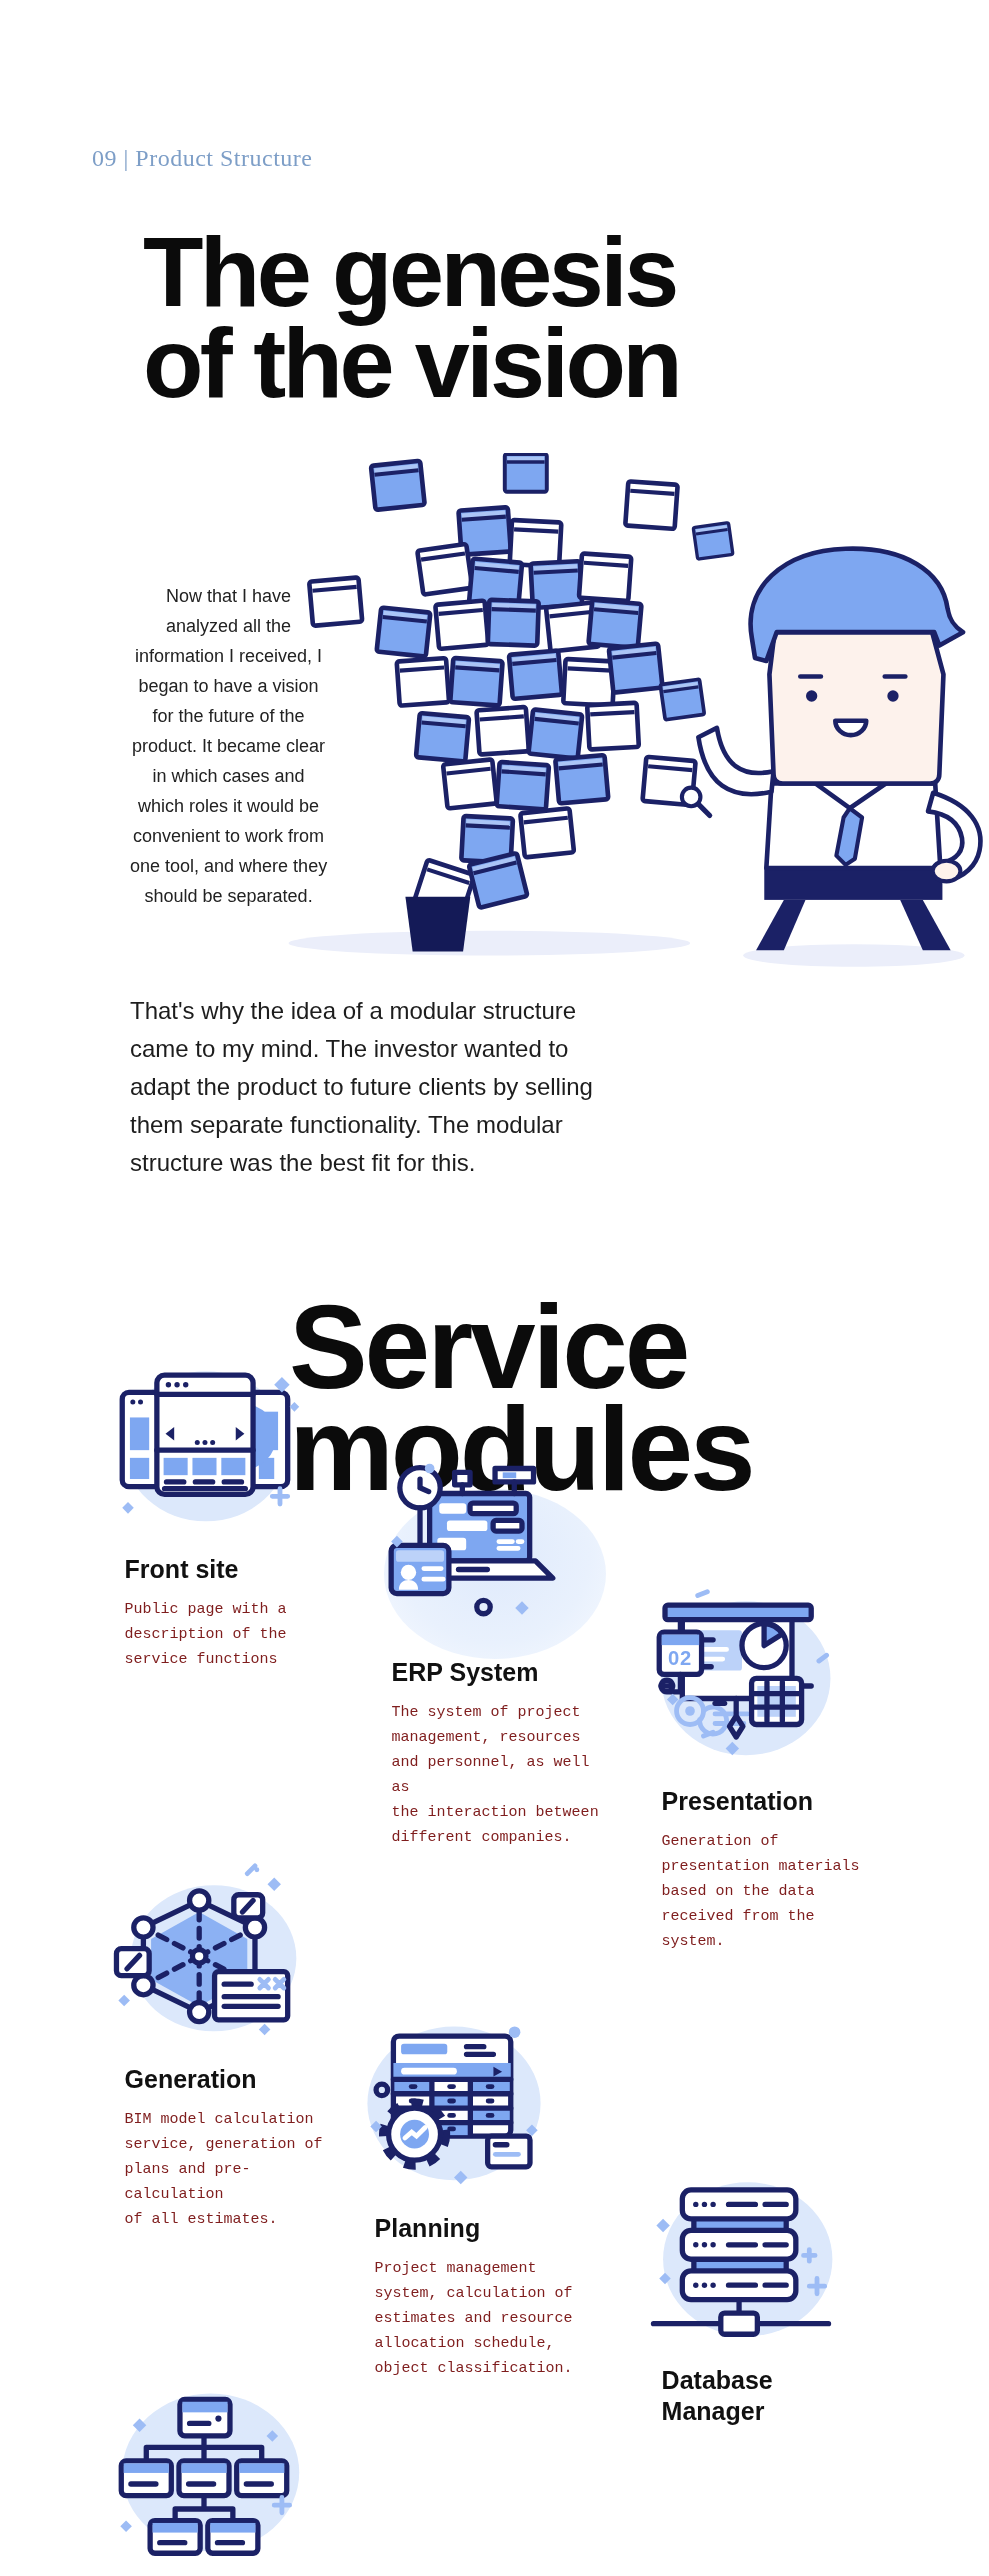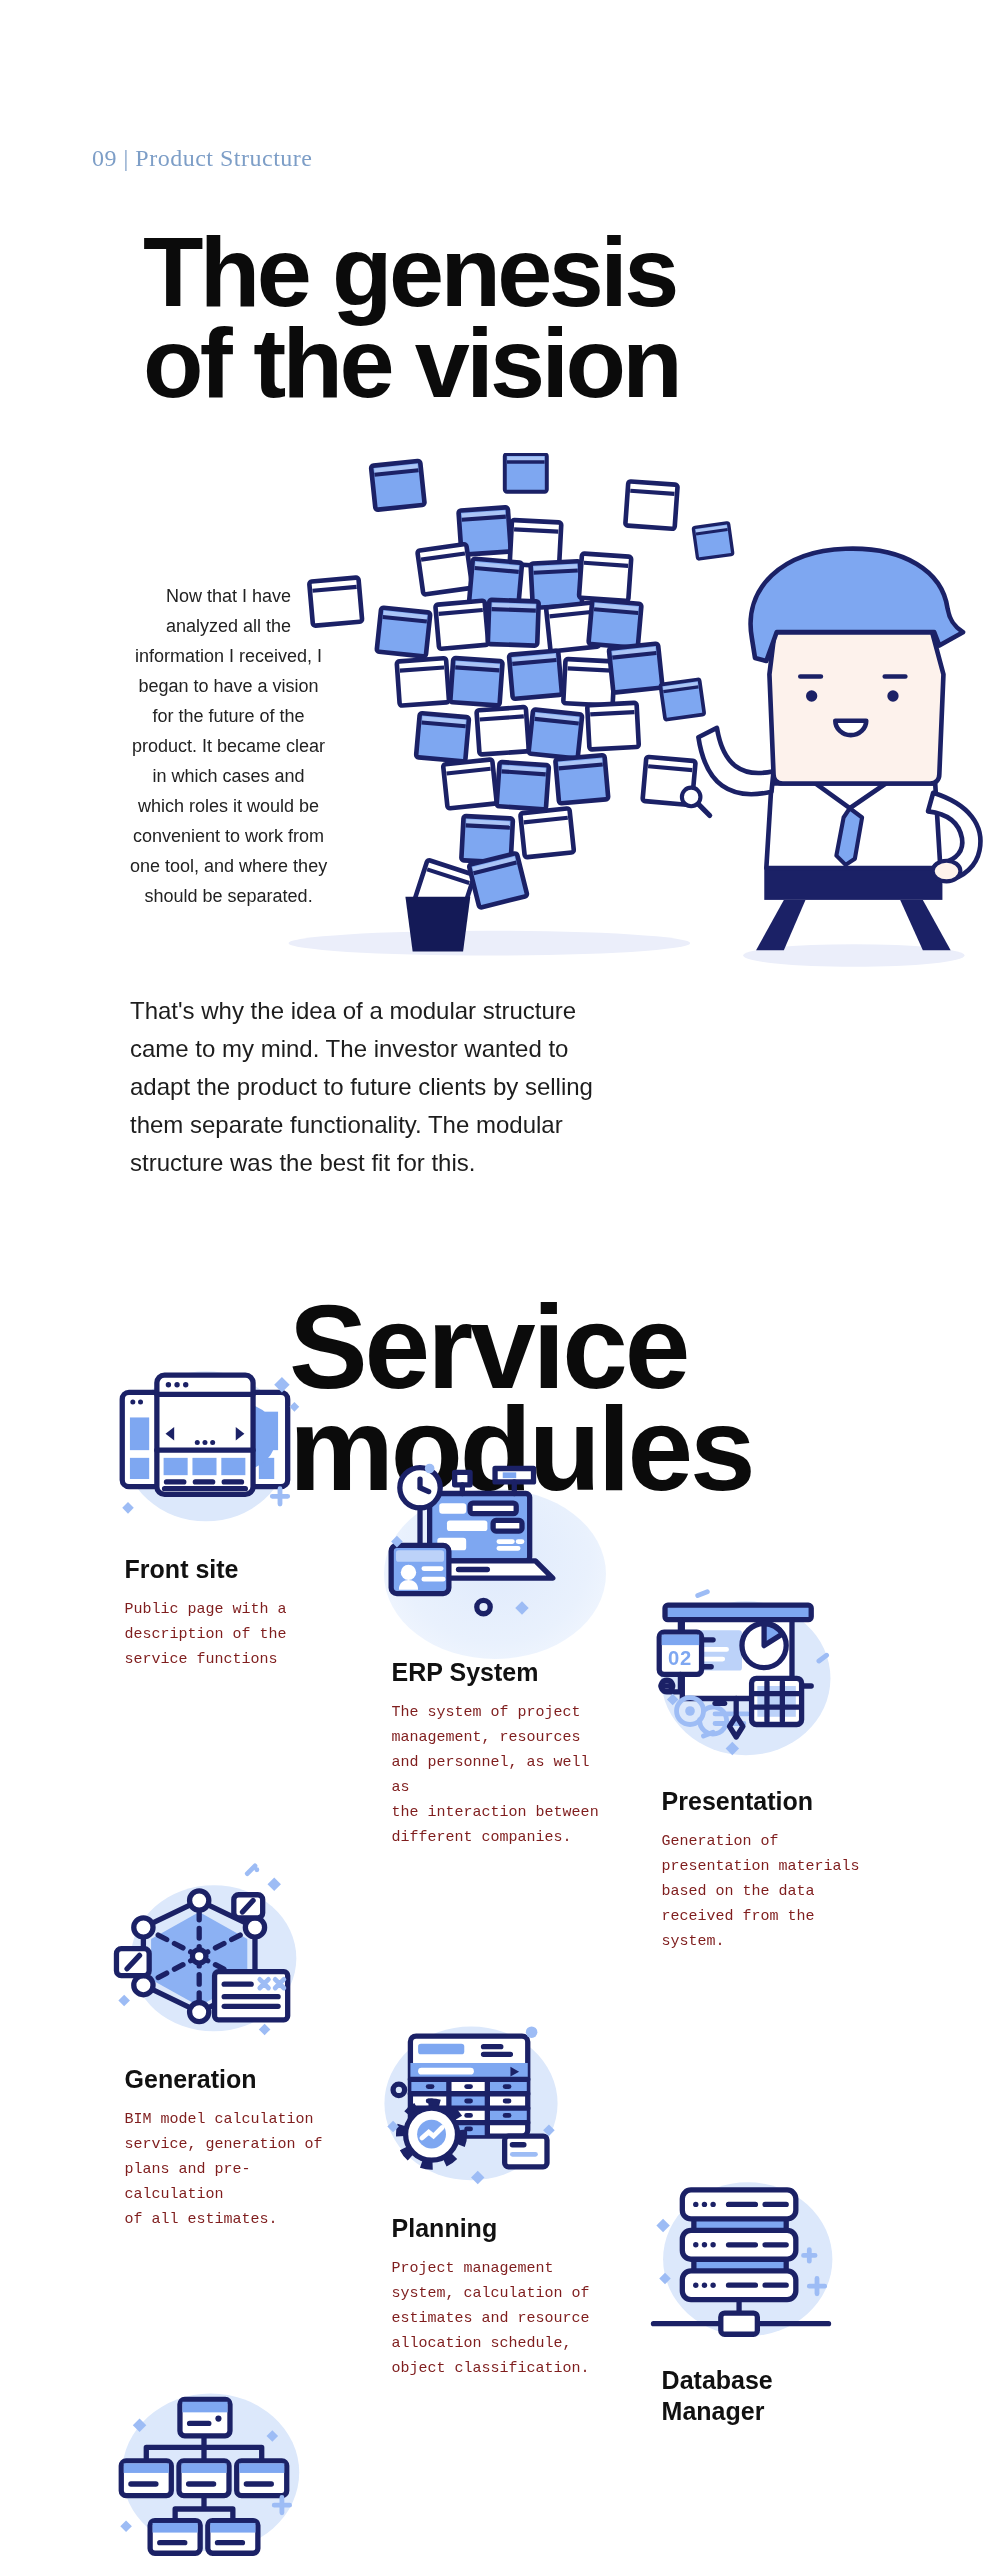--- a/index.html
+++ b/index.html
@@ -43,21 +43,21 @@
   .icon-svg{width:202px;height:183px;display:block;}
   .module h3{margin:17.5px 0 0;padding-left:21.6px;font-size:25px;line-height:31px;color:#111;
         white-space:pre-line;font-weight:bold;}
   .module .desc{margin:12.4px 0 0;padding-left:21.6px;font-size:15px;line-height:25px;color:#7f1d1d;
         white-space:pre-line;font-family:Liberation Mono, monospace;}
 
   #m-front-site{left:103px;top:1346px}
   #m-erp-system{left:370px;top:1449px}
   #m-presentation{left:640px;top:1578px}
   #m-generation{left:103px;top:1856px}
-  #m-planning{left:370px;top:2005px}
+  #m-planning{left:353px;top:2005px}
   #m-database-manager{left:640px;top:2157px}
   #m-flow-editor{left:103px;top:2376px}
   #m-cloud-storage{left:370px;top:2554px}
 
   
   .o{fill:none;stroke:var(--outline-navy);stroke-width:5.5;stroke-linecap:round;stroke-linejoin:round;}
   .ow{fill:#fff;stroke:var(--outline-navy);stroke-width:5.5;stroke-linejoin:round;}
   .ob{fill:var(--accent-blue);stroke:var(--outline-navy);stroke-width:5.5;stroke-linejoin:round;}
   .fb2{fill:var(--accent-blue);}
   .fw2{fill:#fff;}

